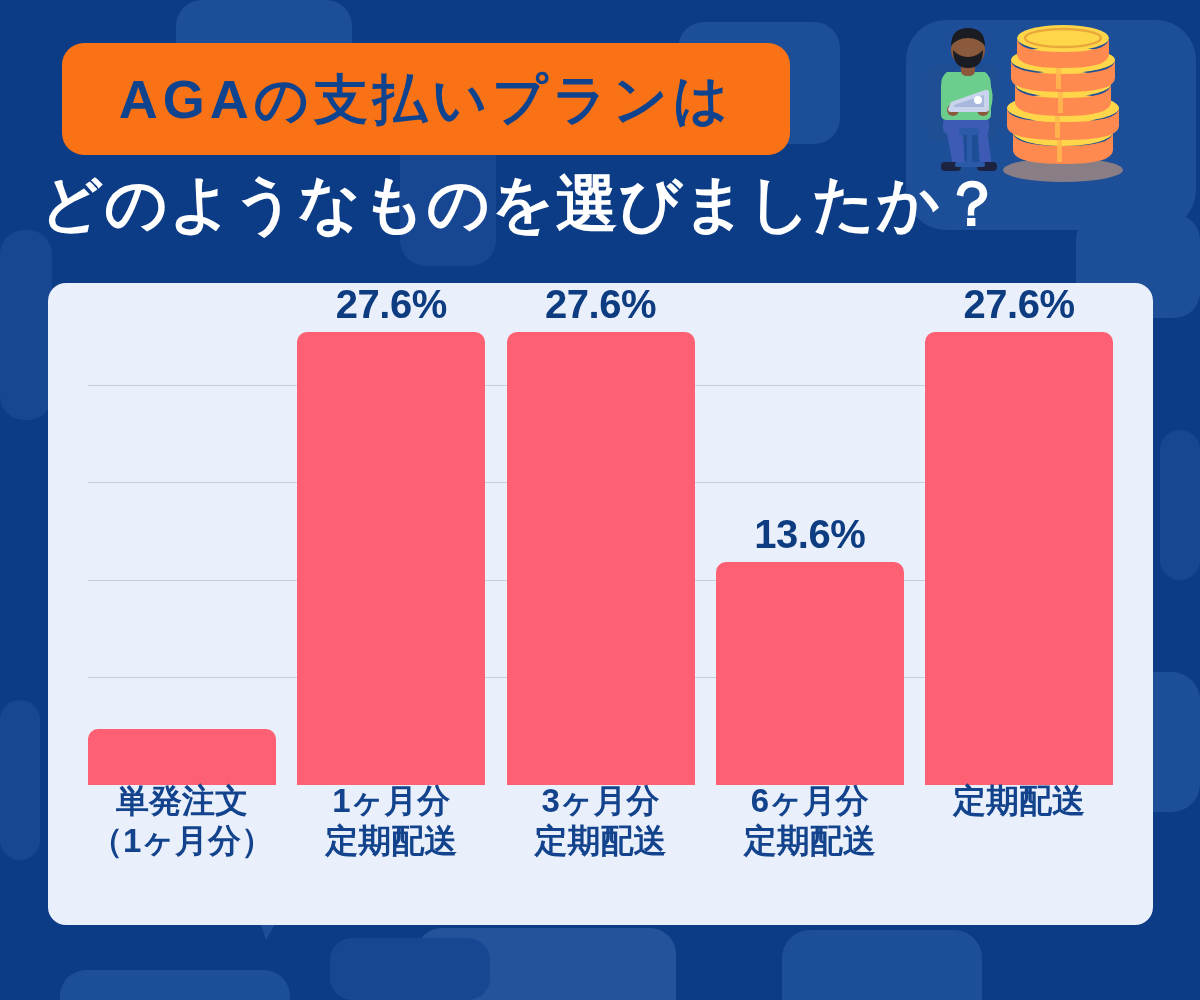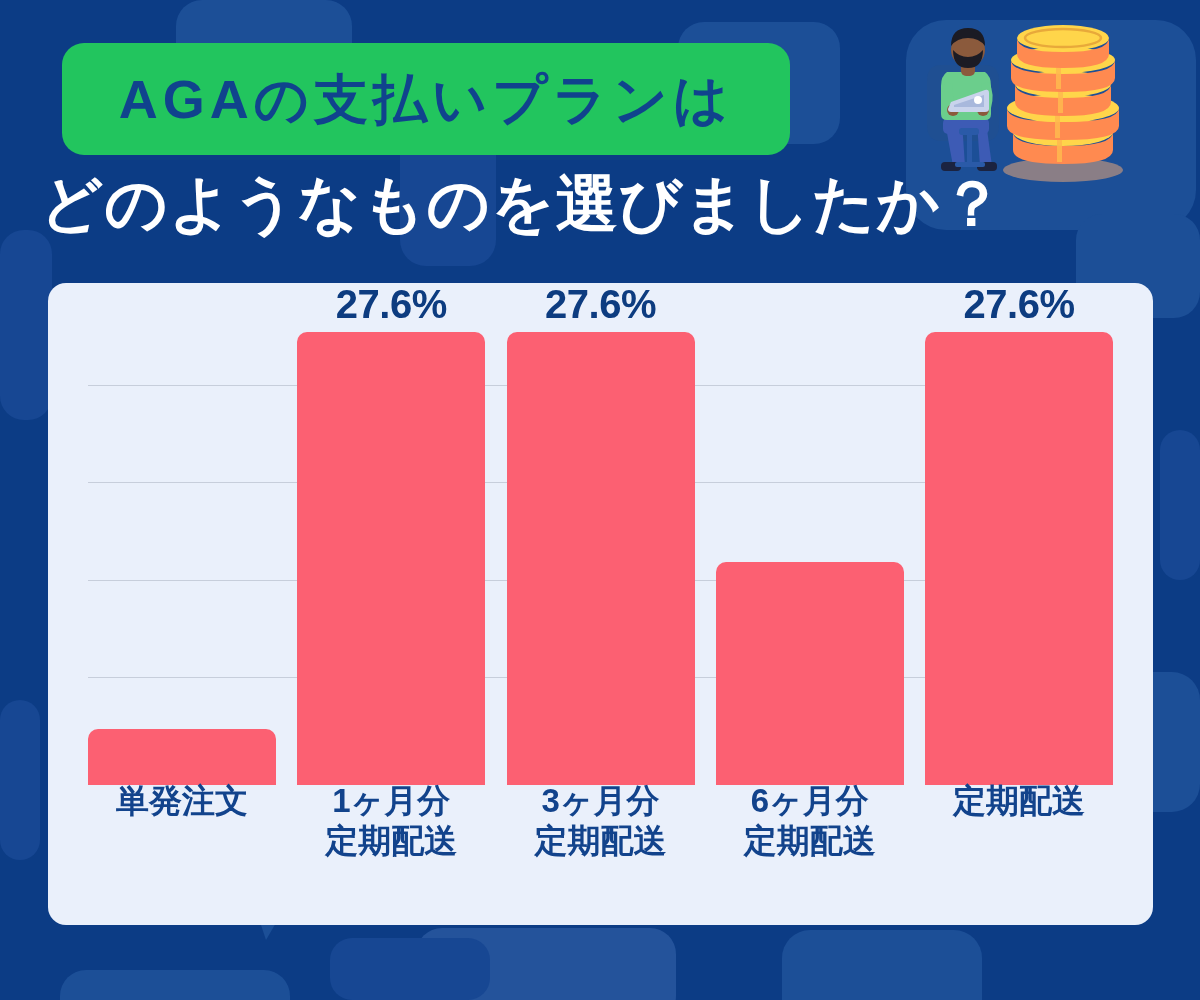--- a/index.html
+++ b/index.html
@@ -30,21 +30,21 @@
     left: 0; top: 0;
     width: 1200px;
     height: 270px;
   }
   .title-badge {
     position: absolute;
     left: 62px;
     top: 43px;
     width: 728px;
     height: 112px;
-    background: #22c55e;
+    background: #f97316;
     border-radius: 22px;
     display: flex;
     align-items: center;
     justify-content: center;
     box-sizing: border-box;
   }
   .title-text {
     color: #10438D;
     font-size: 54px;
     font-weight: bold;
@@ -276,31 +276,33 @@
       </div>
       <div class="bar-col">
         <div class="bar-value" style="bottom: 461px;">27.6%</div>
         <div class="bar-rect" style="height: 453px;"></div>
       </div>
       <div class="bar-col">
         <div class="bar-value" style="bottom: 461px;">27.6%</div>
         <div class="bar-rect" style="height: 453px;"></div>
       </div>
       <div class="bar-col">
+        <div class="bar-value" style="bottom: 231px;">13.6%</div>
         <div class="bar-rect" style="height: 223px;"></div>
       </div>
       <div class="bar-col">
         <div class="bar-value" style="bottom: 461px;">27.6%</div>
         <div class="bar-rect" style="height: 453px;"></div>
       </div>
     </div>
 
     <div class="labels-row">
       <div class="bar-label">
         <span class="l1">単発注文</span>
+        <span class="l2">（1ヶ月分）</span>
       </div>
       <div class="bar-label">
         <span class="l1">1ヶ月分</span>
         <span class="l2">定期配送</span>
       </div>
       <div class="bar-label">
         <span class="l1">3ヶ月分</span>
         <span class="l2">定期配送</span>
       </div>
       <div class="bar-label">

